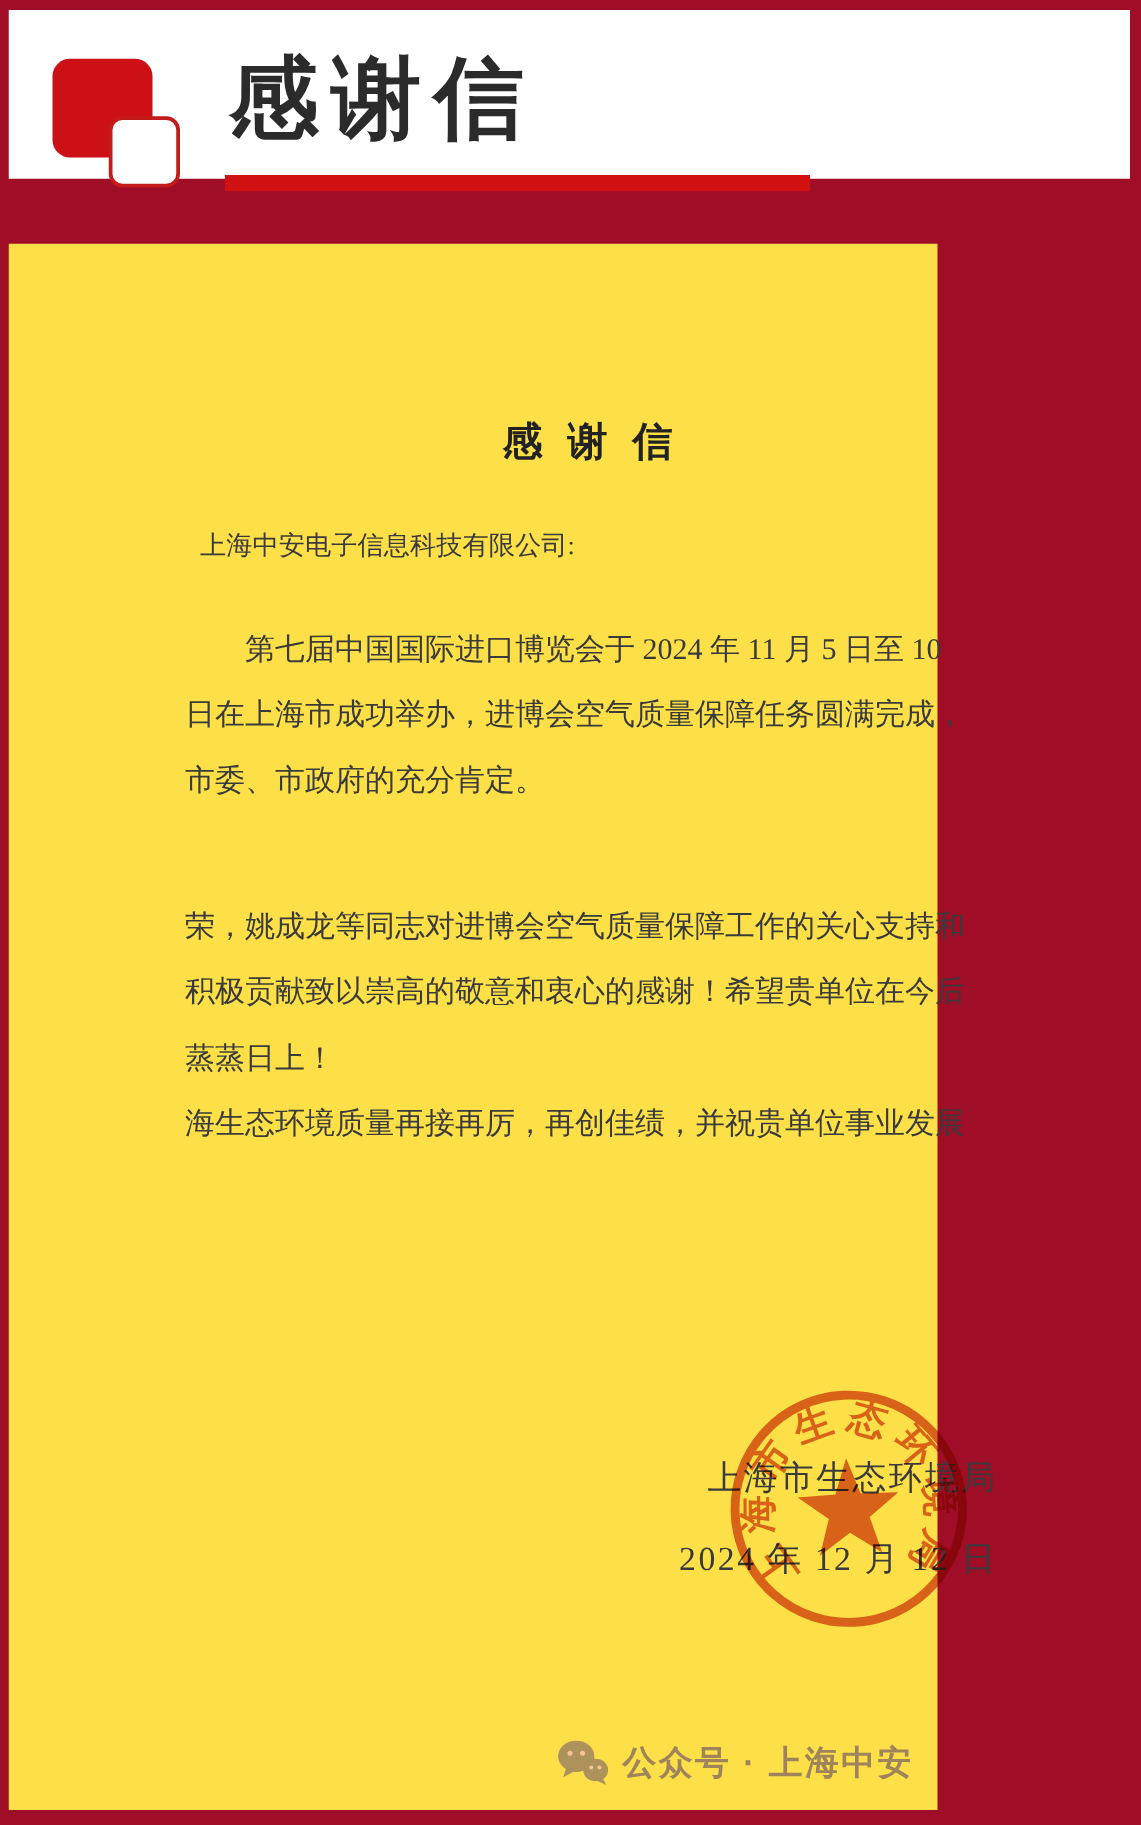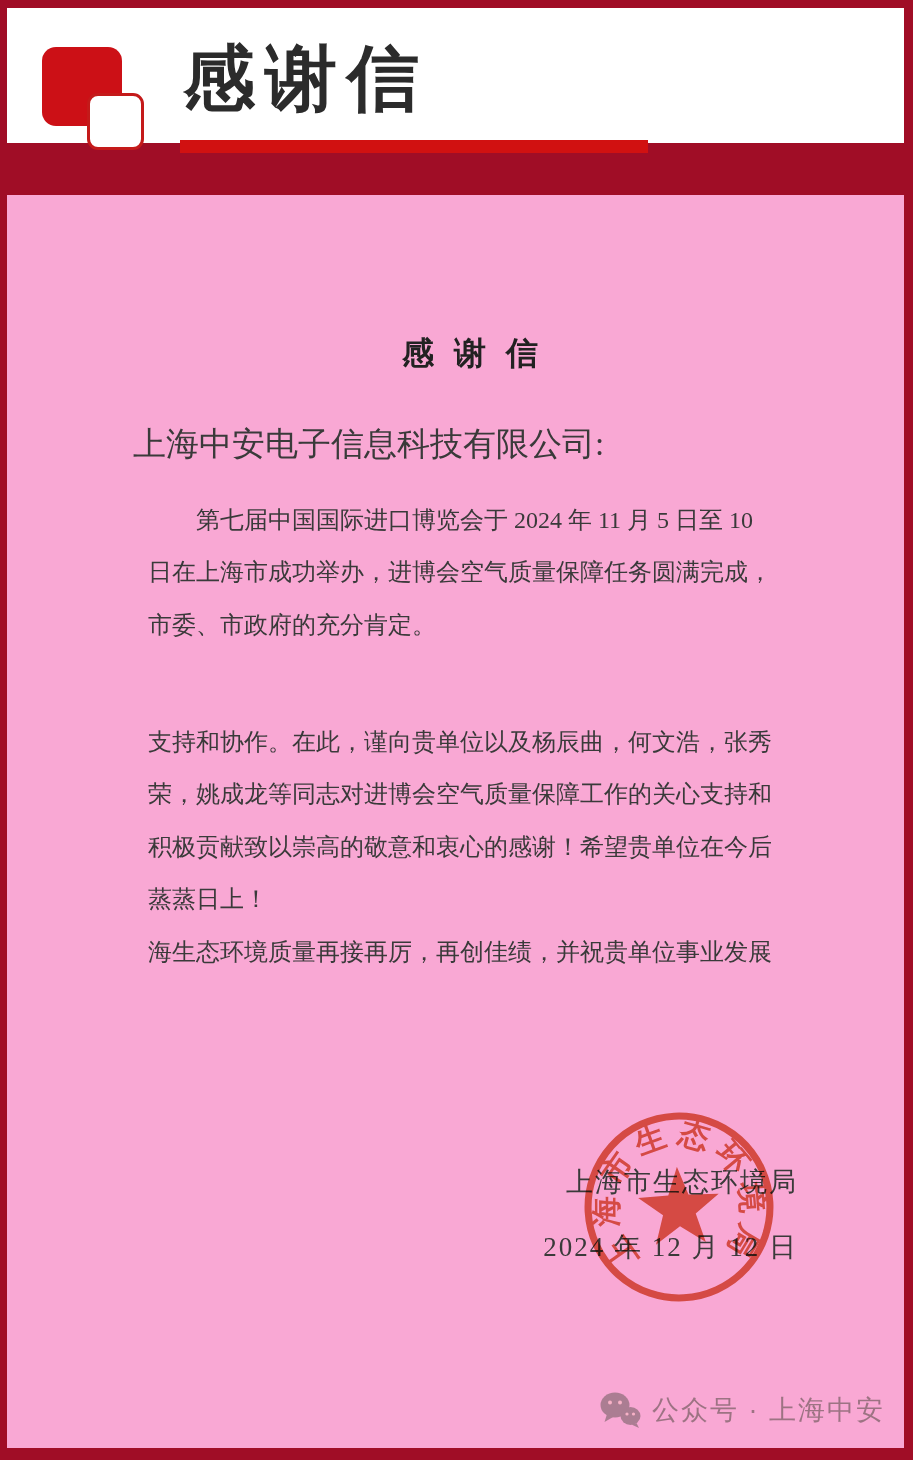--- a/index.html
+++ b/index.html
@@ -10,39 +10,39 @@
   
   .header{position:absolute;left:7px;top:8px;width:897px;height:135px;background:#ffffff;}
   .logo{position:absolute;left:0;top:0;width:160px;height:187px;}
   .logo-red{position:absolute;left:35px;top:39px;width:80px;height:79px;background:#cc1016;border-radius:14px;}
   .logo-white{position:absolute;left:80px;top:85px;width:57px;height:57px;background:#ffffff;
     border:3px solid #c41a1a;border-radius:11px;box-sizing:border-box;}
   .main-title{position:absolute;left:176px;top:28px;margin:0;font-size:72px;font-weight:600;
     color:#2b2b2b;letter-spacing:10px;line-height:1.2;white-space:nowrap;}
   .title-underline{position:absolute;left:173px;top:132px;width:468px;height:13px;background:#d11111;}
   
-  .page{position:absolute;left:7px;top:195px;width:897px;height:1253px;background:#f9a8d4;color:#3a3a3a;}
+  .page{position:absolute;left:7px;top:195px;width:743px;height:1253px;background:#fde047;color:#3a3a3a;}
   .letter-heading{position:absolute;left:141px;top:137px;width:650px;margin:0;text-align:center;
     font-size:32px;font-weight:bold;letter-spacing:6px;color:#222;}
-  .salutation{position:absolute;left:126px;top:227px;font-size:33px;white-space:nowrap;}
+  .salutation{position:absolute;left:153px;top:227px;font-size:21px;white-space:nowrap;}
   .para{position:absolute;left:141px;width:700px;font-size:24px;line-height:52.4px;}
   .para .line{white-space:nowrap;}
   .p1{top:299px;} .p2{top:521px;}
   .indent{text-indent:48px;}
   .signature-line{position:absolute;left:141px;top:969px;width:650px;text-align:right;
     padding-right:18px;font-size:27px;letter-spacing:2px;}
   .date-line{position:absolute;left:141px;top:1034px;width:650px;text-align:right;
     padding-right:21px;font-size:27px;letter-spacing:2px;}
   
   .stamp{position:absolute;left:576px;top:916px;width:192px;height:192px;
     mix-blend-mode:multiply;opacity:.82;transform:rotate(-3deg);}
   
   .watermark{position:absolute;right:19px;top:1196px;display:flex;align-items:center;gap:11px;
     color:rgba(120,94,100,.72);font-size:27px;letter-spacing:2px;
-    font-family:"Liberation Sans","DejaVu Sans",sans-serif;white-space:nowrap;}
+    font-family:"Liberation Sans","DejaVu Sans",sans-serif;white-space:nowrap;font-weight:bold;}
   .wx-icon{opacity:.62;flex:0 0 auto;}
 </style>
 </head>
 <body>
 
 <div class="canvas">
 
   <div class="header">
     <div class="logo">
       <div class="logo-red"></div>
@@ -58,21 +58,20 @@
 
     <div class="salutation">上海中安电子信息科技有限公司:</div>
 
     <div class="para p1">
       <div class="line indent">第七届中国国际进口博览会于 2024 年 11 月 5 日至 10</div>
       <div class="line">日在上海市成功举办，进博会空气质量保障任务圆满完成，</div>
       <div class="line">市委、市政府的充分肯定。</div>
     </div>
 
     <div class="para p2">
-      <div class="line">支持和协作。在此，谨向贵单位以及杨辰曲，何文浩，张秀</div>
       <div class="line">荣，姚成龙等同志对进博会空气质量保障工作的关心支持和</div>
       <div class="line">积极贡献致以崇高的敬意和衷心的感谢！希望贵单位在今后</div>
       <div class="line">蒸蒸日上！</div>
       <div class="line">海生态环境质量再接再厉，再创佳绩，并祝贵单位事业发展</div>
     </div>
 
     <div class="signature-line">上海市生态环境局</div>
     <div class="date-line">2024 年 12 月 12 日</div>
 
     <svg class="stamp" viewBox="0 0 190 190">

